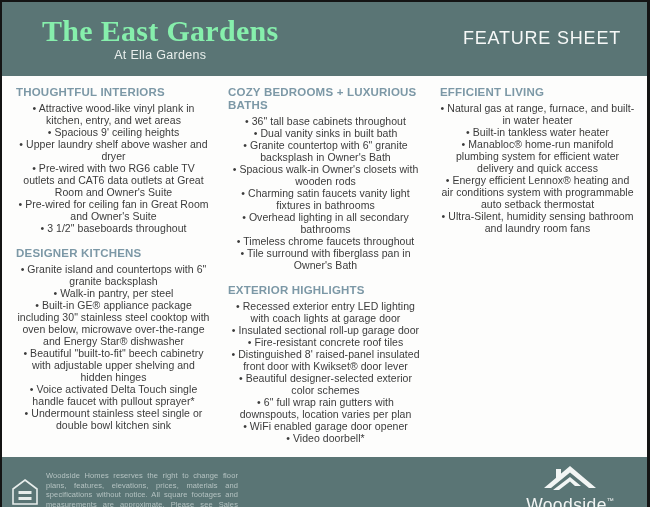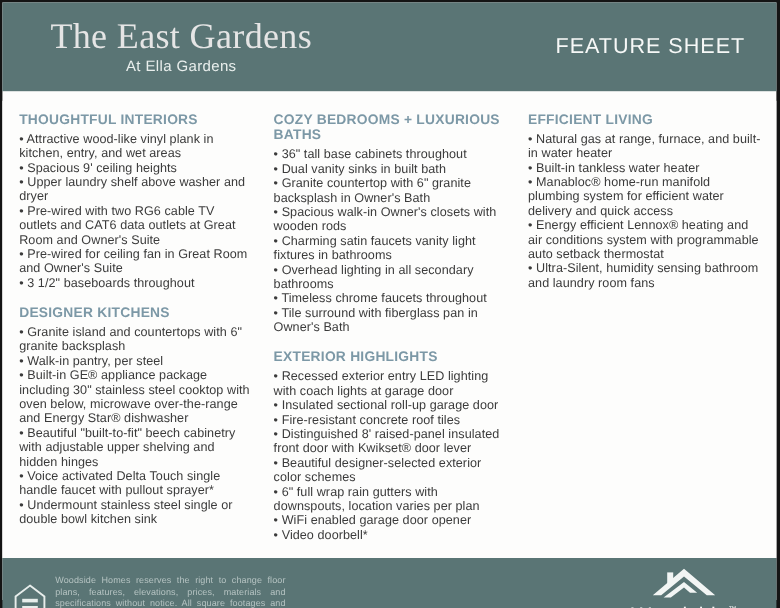--- a/index.html
+++ b/index.html
@@ -14,42 +14,42 @@
 
   
   .hdr{
     height:74px;flex:0 0 74px;background:#5a7575;
     display:flex;justify-content:space-between;align-items:flex-start;
     padding:0 26px 0 40px;box-sizing:border-box;
   }
   .title-block{display:inline-block;text-align:center;margin-top:13px;}
   .title{
     font-family:"Liberation Serif","DejaVu Serif",serif;
-    font-weight:400;color:#e5e5e5;font-size:30px;line-height:32px;margin:0;
+    font-weight:700;color:#86efac;font-size:30px;line-height:32px;margin:0;
     letter-spacing:.3px;
   }
   .subtitle{color:#e9efed;font-size:12.5px;line-height:15px;letter-spacing:.3px;margin-top:1px;}
   .sheet-label{
     color:#f6f8f7;font-size:18px;letter-spacing:.8px;margin-top:26px;font-weight:500;
   }
 
   
   .content{
     flex:1 1 auto;background:#fdfdfc;
     display:flex;gap:17px;
-    padding:10px 12px 0 14px;box-sizing:border-box;margin-top:8px;
+    padding:10px 12px 0 14px;box-sizing:border-box;
   }
   .col{flex:1 1 0;min-width:0;}
   .section{margin:0 0 13px 0;}
   .section h2{
     margin:0 0 3px 0;
     font-size:11.5px;line-height:13px;font-weight:bold;
     color:#7c98a6;letter-spacing:.2px;
   }
-  .section ul{margin:0;padding:0;list-style:none;}
+  .section ul{margin:0;padding:0;list-style:none;text-align:center;}
   .section li{
     font-size:10.5px;line-height:12px;color:#3b3b3b;letter-spacing:.05px;
   }
   .section li::before{content:"• ";}
 
   
   .ftr{
     flex:0 0 68px;height:68px;background:#5a7575;
     display:flex;align-items:flex-start;box-sizing:border-box;
     padding:14px 18px 0 8px;position:relative;

